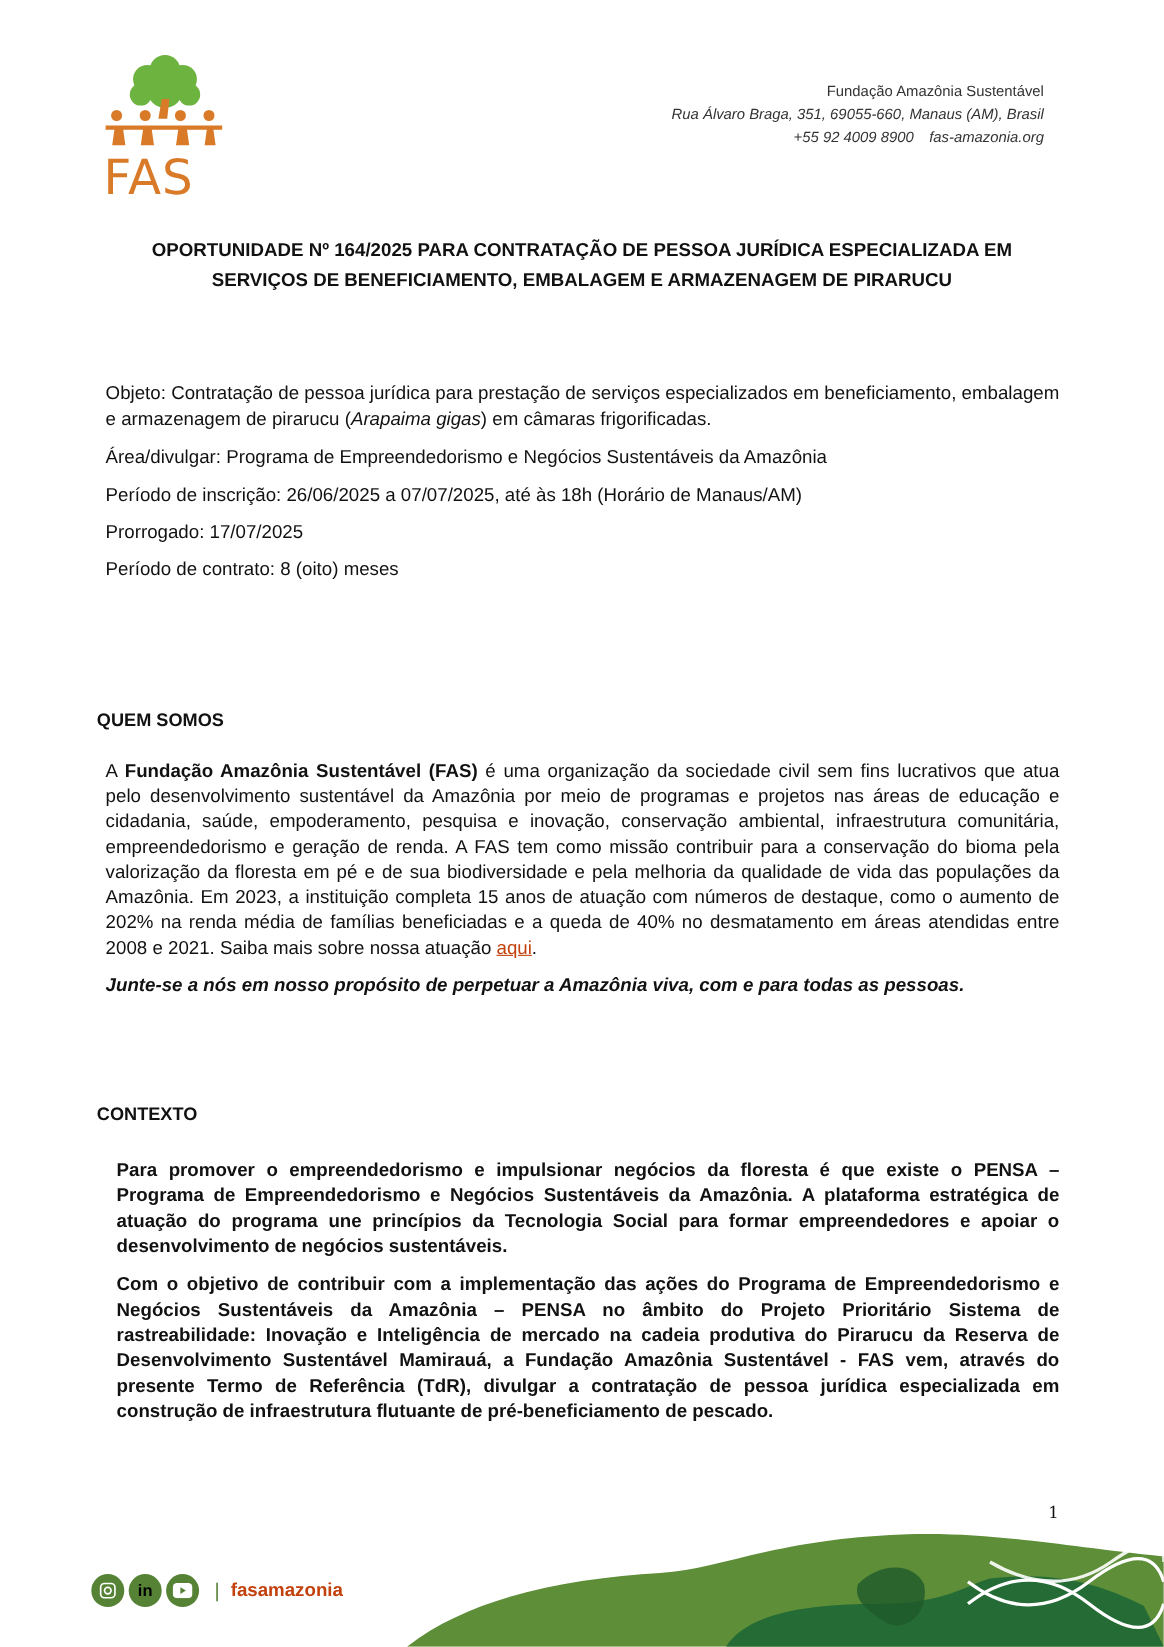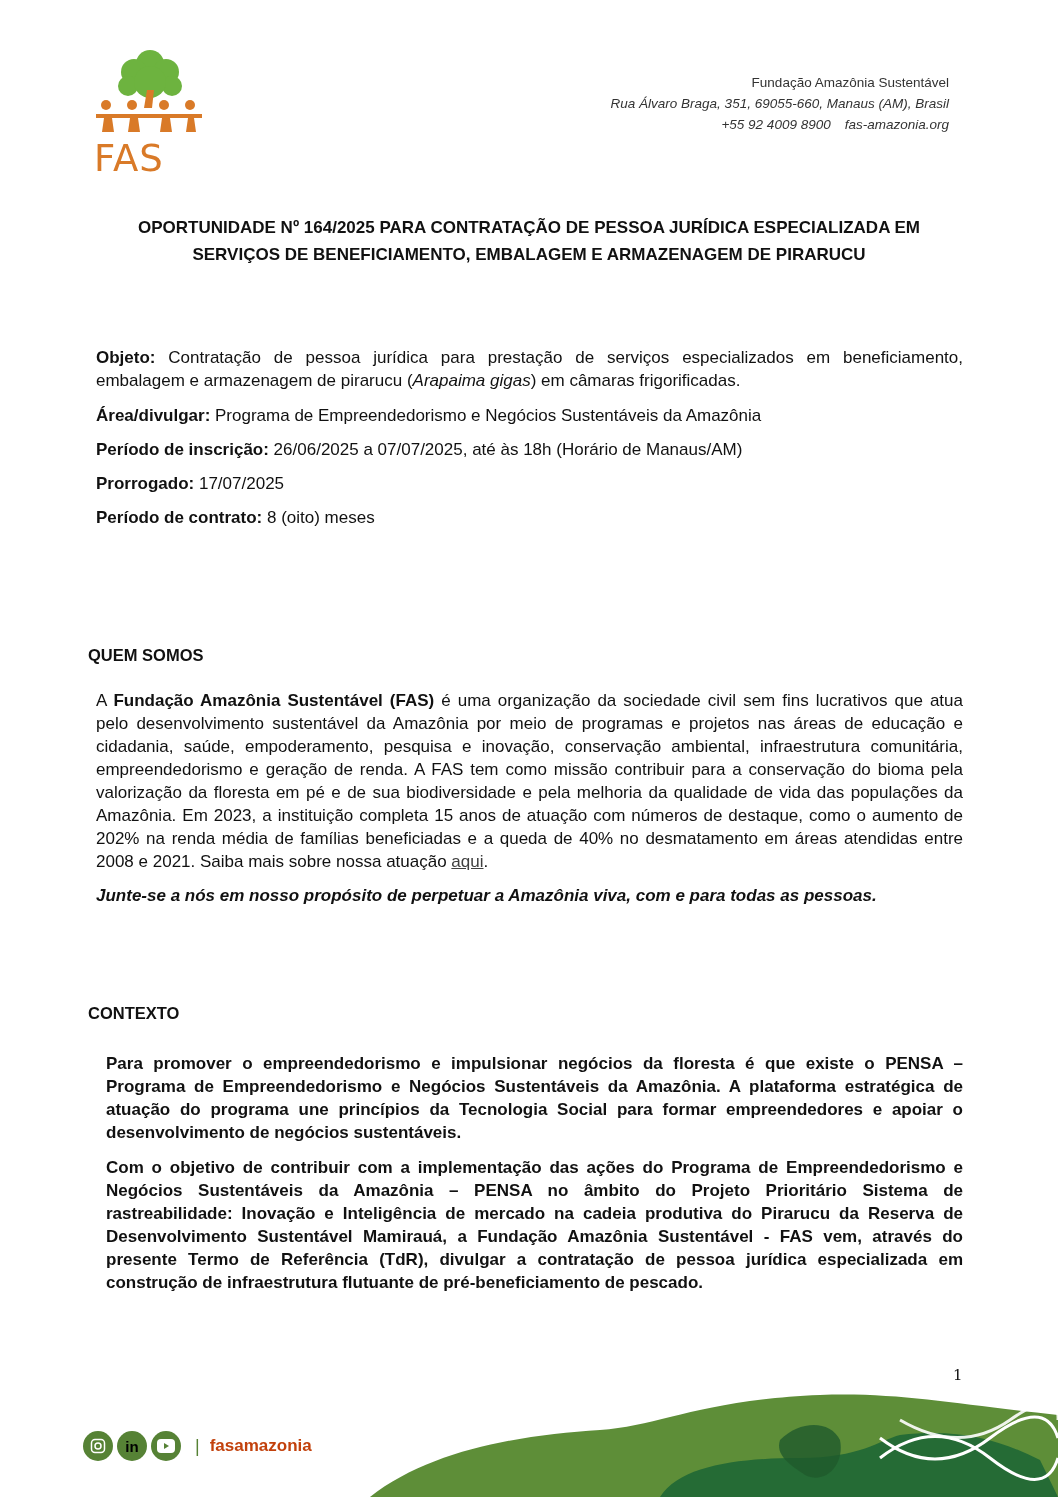--- a/index.html
+++ b/index.html
@@ -1,32 +1,32 @@
 <!DOCTYPE html>
 <html><head>
 <meta charset="utf-8">
 <style>
   html, body { margin: 0; padding: 0; background: #ffffff; }
   body { width: 1058px; height: 1497px; position: relative; overflow: hidden;
          font-family: "Liberation Sans", sans-serif; color: #111; }
   .logo { position: absolute; left: 92px; top: 42px; width: 115px; height: 145px; }
   .logo-text { position: absolute; left: 2px; top: 98px; font-family: "DejaVu Sans", sans-serif;
-               font-size: 37px; color: #D97A28; letter-spacing: 1px; line-height: 1; }
+               font-size: 44px; color: #D97A28; letter-spacing: 1px; line-height: 1; }
   .org-header { position: absolute; right: 109px; top: 72px; text-align: right;
                 font-size: 13.5px; line-height: 21px; color: #333; }
   .org-header .it { font-style: italic; }
   .org-header .gap { display: inline-block; width: 14px; }
   .doc-title { position: absolute; left: 96px; width: 866px; top: 214px; text-align: center;
                font-weight: bold; font-size: 17px; line-height: 27px; color: #111; }
   .content { position: absolute; left: 96px; width: 867px; font-size: 17px; line-height: 23px; }
   .para { margin: 0; text-align: justify; }
   .field { margin: 0; }
-  .lbl { font-weight: bold; }
+  .lbl { font-weight: normal; }
   .sec-head { position: absolute; left: 88px; font-weight: bold; font-size: 16.5px; }
-  a.link { color: #404040; text-decoration: underline; }
+  a.link { color: #c2410c; text-decoration: underline; }
   .page-num { position: absolute; left: 953px; top: 1366px; font-family: "DejaVu Serif", serif; font-size: 15px; }
   .social { position: absolute; left: 83px; top: 1431px; display: flex; align-items: center; gap: 4px; }
   .soc-icon { width: 30px; height: 30px; border-radius: 50%; background: #568235;
               display: flex; align-items: center; justify-content: center; color: #000000;
               font-weight: bold; font-size: 15px; }
   .soc-sep { color: #568235; margin: 0 6px 0 10px; font-size: 18px; }
   .soc-handle { color: #c2410c; font-weight: bold; font-size: 17px; }
   .footer-art { position: absolute; left: 0; top: 1380px; width: 1058px; height: 117px; }
 </style>
 </head>

